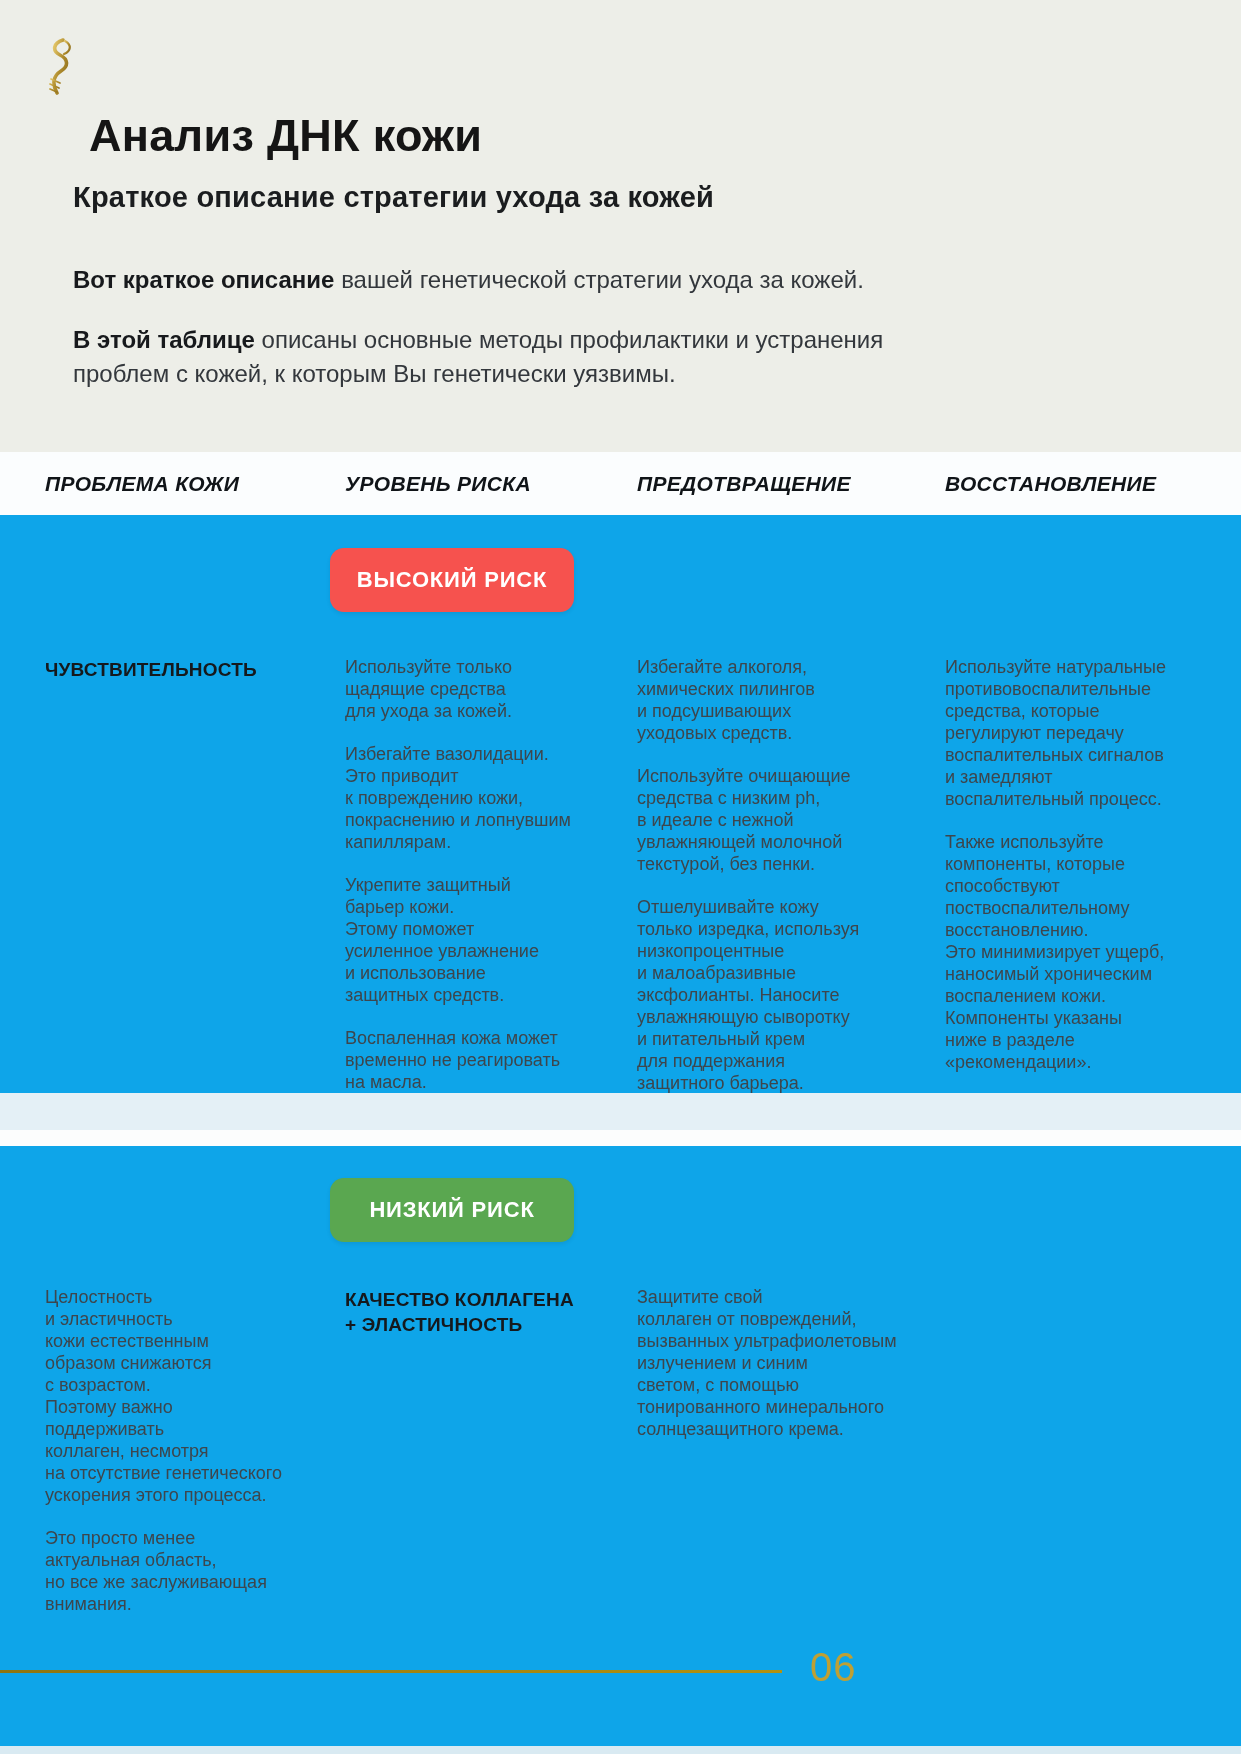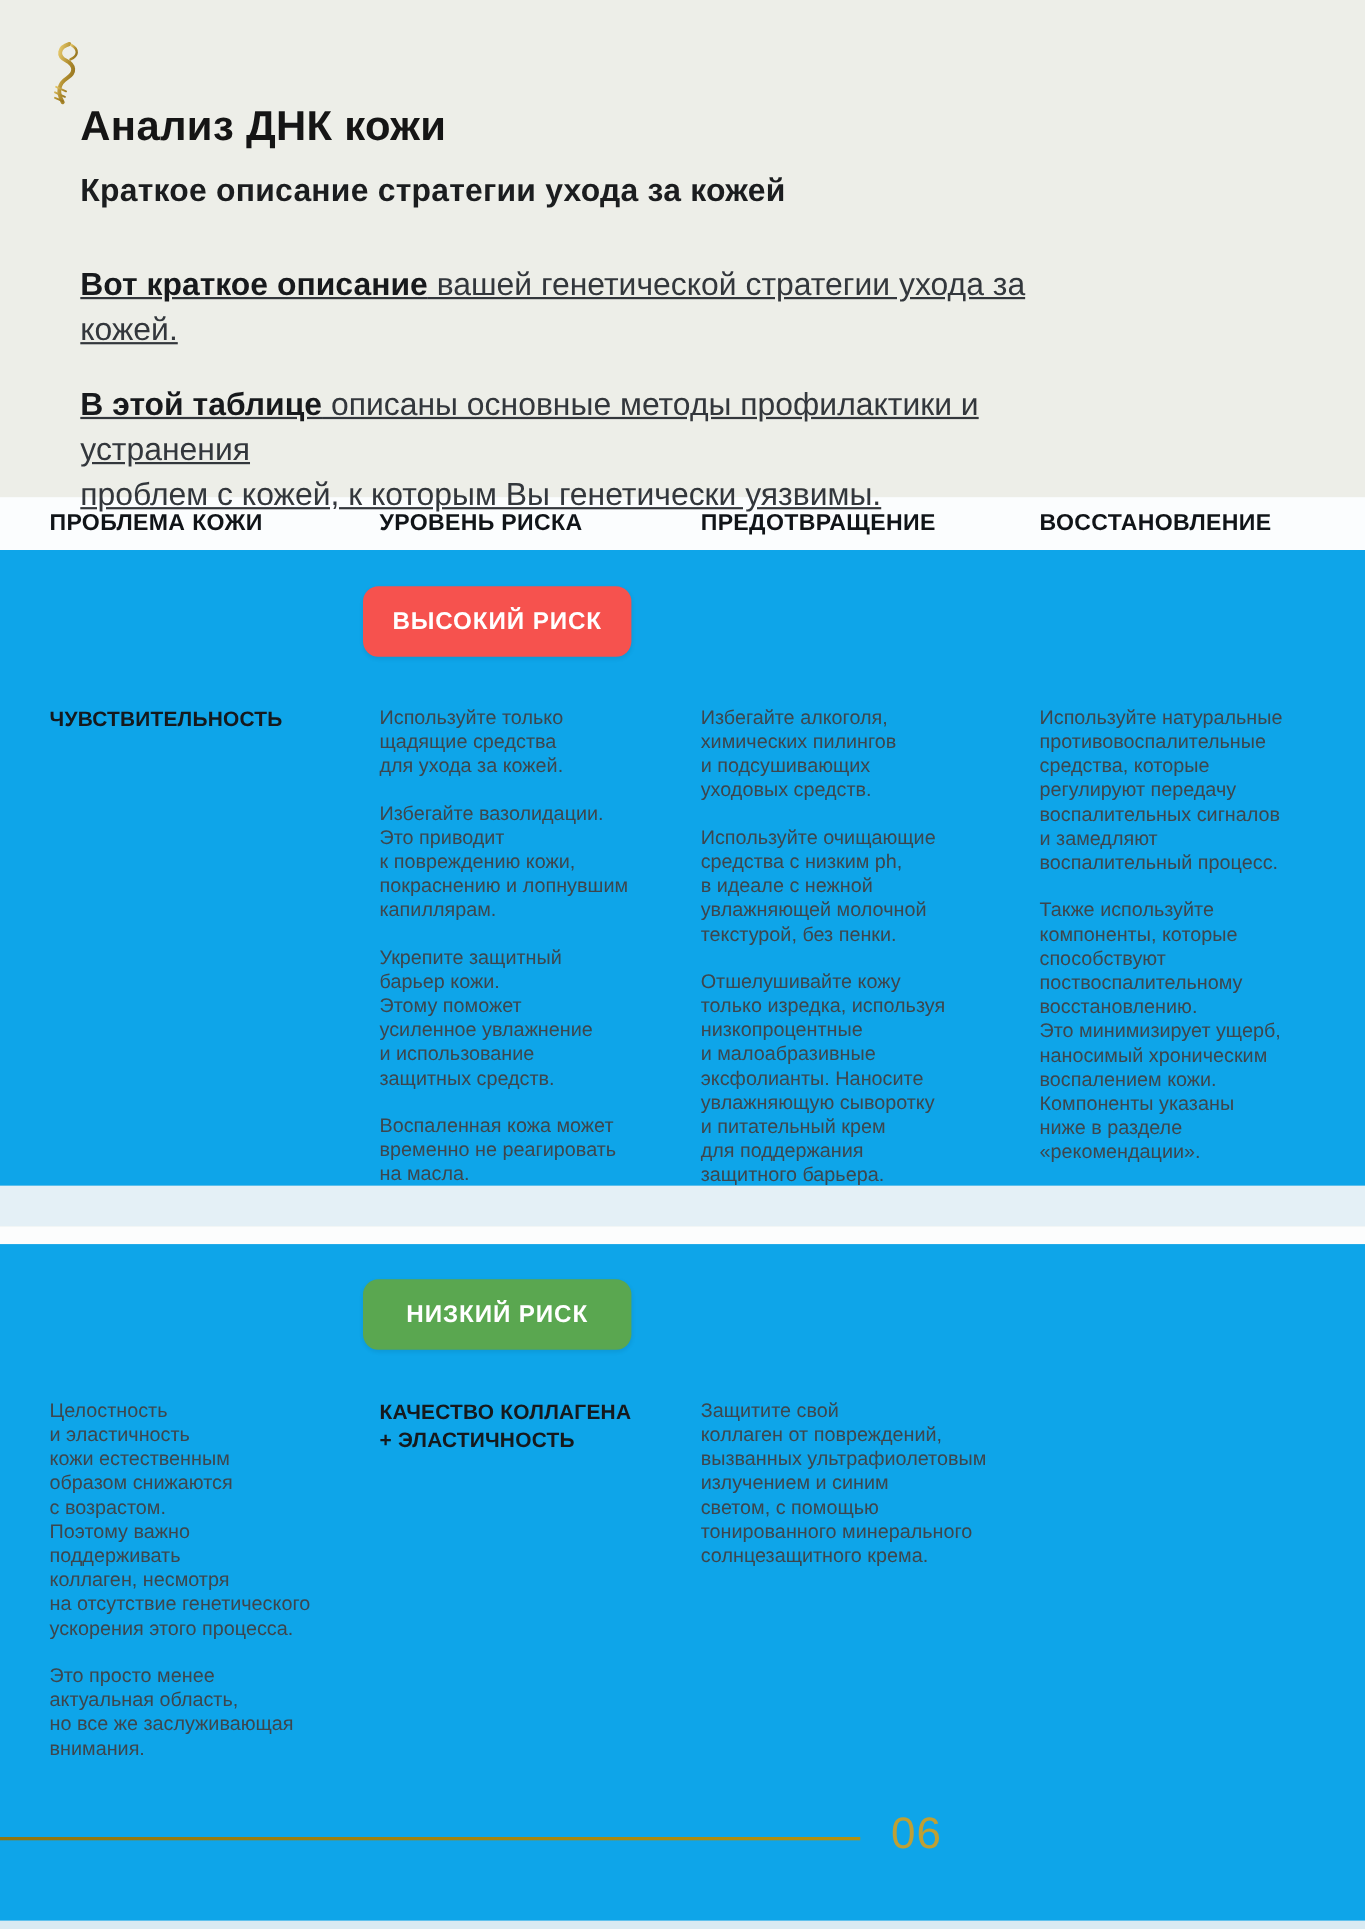--- a/index.html
+++ b/index.html
@@ -13,45 +13,44 @@
     margin:0 auto;
     background:#edeee8;
     overflow:hidden;
   }
 
   
   .top-area{position:relative;height:452px;}
   .logo{position:absolute;left:46px;top:38px;width:28px;height:58px;}
   .top-content{padding:96px 60px 0 73px;}
   .page-title{
-    margin:0;font-size:38px;line-height:1.05;font-weight:800;
+    margin:16px;font-size:45px;line-height:1.05;font-weight:800;
     color:#151515;letter-spacing:.3px;
   }
   .page-subtitle{
     margin:22px 0 12px 0;font-size:29px;line-height:1.15;font-weight:700;
     color:#1b1d1f;letter-spacing:.2px;
   }
   .intro p{
-    margin:26px 0 0 0;font-size:29px;line-height:1.42;color:#33373c;
+    margin:26px 0 0 0;font-size:24px;line-height:1.42;color:#33373c;
     max-width:940px;
-    text-decoration:underline;
   }
   .intro p:first-child{margin-top:48px;}
   .intro strong{font-weight:700;color:#17191c;}
   .intro .intro-rest{white-space:pre-line;}
 
   
   .grid{
     display:grid;
     grid-template-columns:300px 292px 308px 1fr;
     padding:0 20px 0 45px;
     box-sizing:border-box;
   }
   .col-headers{
-    height:48px;align-items:center;background:#fbfdfe;
+    height:63px;align-items:center;background:#fbfdfe;font-style:italic;
   }
   .col-headers .col-header{
     font-weight:700;font-size:21px;color:#101418;letter-spacing:.3px;
   }
 
   .risk-section{background:#0ea5e9;box-sizing:border-box;}
   .risk-section.section-0{height:578px;padding-top:33px;}
   .risk-section.section-1{height:624px;padding-top:32px;}
   .badge-wrap{padding-left:330px;}
   .risk-badge{

